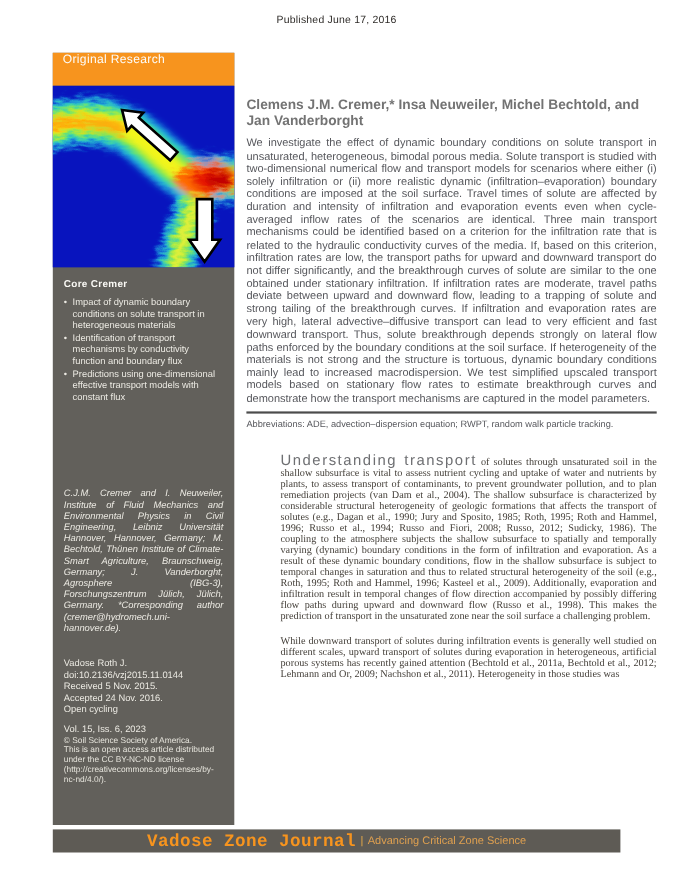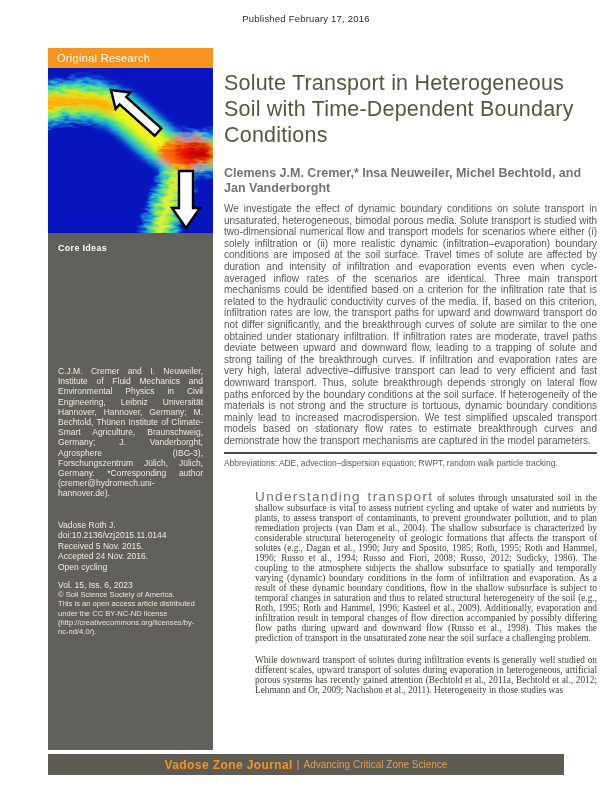--- a/index.html
+++ b/index.html
@@ -4,59 +4,59 @@
 <style>
   * { margin:0; padding:0; box-sizing:border-box; }
   html,body { width:612px; height:792px; background:#ffffff; font-family:"Liberation Sans", sans-serif; }
   .page { position:relative; width:612px; height:792px; background:#fff; overflow:hidden; }
 
   .published { position:absolute; top:13px; left:48px; width:516px; text-align:center;
                font-size:9.5px; color:#2e2b28; letter-spacing:0.2px; }
 
   
   .sidebar { position:absolute; left:48px; top:48px; width:165px; height:702px; background:#62605b; }
-  .category { height:20px; background:#f7941e; color:#fdfdfb; font-size:11px;
-              display:flex; align-items:center; padding-left:9px; letter-spacing:0.3px; }
+  .category { height:30px; background:#f7941e; color:#fdfdfb; font-size:11px;
+              display:flex; padding-left:9px; letter-spacing:0.3px; }
   .figure { width:165px; height:165px; display:block; background:#0814be; }
   .side-content { padding:10px 10px 0 10px; color:#edece6; }
   .core-heading { font-size:9px; font-weight:bold; color:#fbfaf6; margin-bottom:6px; letter-spacing:0.3px; }
   .core-list { list-style:none; }
   .core-list li { position:relative; font-size:8.5px; line-height:10.6px; padding-left:8px; margin-bottom:1px; color:#eceae3; }
   .core-list li::before { content:"•"; position:absolute; left:0; top:0; }
-  .affil { margin-top:113px; font-size:8.5px; line-height:10.2px; text-align:justify; color:#eceae3; }
+  .affil { margin-top:77px; font-size:8.5px; line-height:10.2px; text-align:justify; color:#eceae3;font-style:italic; }
   .jref { margin-top:21px; font-size:8.5px; line-height:10.6px; color:#eceae3; }
   .issue { margin-top:7px; }
   .issue .vol { font-size:8.5px; line-height:10.6px; color:#eceae3; }
   .issue .fine { font-size:7.6px; line-height:9.2px; color:#e6e4dc; }
 
   
   .main { position:absolute; left:224px; top:70px; width:373px; }
   .title { font-size:21.5px; line-height:26px; color:#56563f; font-weight:normal; letter-spacing:0.2px; }
   .authors { margin-top:18px; font-size:12.5px; line-height:15px; font-weight:bold; color:#737373; }
   .abstract { margin-top:7px; font-size:10px; line-height:11.6px; color:#56575c; text-align:justify; }
   .rule { margin-top:6px; border:none; border-top:2px solid #4c4c4c; width:100%; }
   .abbrev { margin-top:4px; font-size:8.4px; color:#56575c; }
   .bodytext { margin-top:24px; font-family:"Liberation Serif", serif; font-size:9.3px;
               line-height:10px; color:#45403a; text-align:justify;margin-left:31px; }
   .leadin { font-family:"Liberation Sans", sans-serif; font-size:13.5px; letter-spacing:1.4px; color:#6e6f72; }
   .bodytext p + p { margin-top:12px; }
 
   
   .footer-bar { position:absolute; left:48px; top:754px; width:516px; height:21px; background:#5e5b55;
                 display:flex; align-items:center; justify-content:center; }
-  .footer-name { color:#f7941e; font-weight:bold; font-size:12px; letter-spacing:0.4px; }
+  .footer-name { color:#f7941e; font-weight:bold; font-size:16px; letter-spacing:0.4px;font-family:Liberation Mono, monospace; }
   .footer-sep { color:#e8a948; font-size:10px; margin:0 4px; }
   .footer-tag { color:#dfa050; font-size:10px; }
 </style>
 </head>
 <body>
 
 <div class="page">
 
-  <div class="published">Published February 17, 2016</div>
+  <div class="published">Published June 17, 2016</div>
 
   <div class="sidebar">
     <div class="category">
       <span>Original Research</span>
     </div>
 
     <svg class="figure" viewBox="0 0 165 165" xmlns="http://www.w3.org/2000/svg">
       <defs>
         <filter id="plume" x="-40%" y="-40%" width="180%" height="180%">
           <feGaussianBlur in="SourceGraphic" stdDeviation="3.2" result="b"></feGaussianBlur>
@@ -75,22 +75,25 @@
         <path d="M -12 38 C 20 30, 45 31, 66 41" fill="none" stroke="#ff9c00" stroke-width="9"></path>
         <ellipse cx="140" cy="85" rx="30" ry="16" fill="#ff6a00"></ellipse>
         <ellipse cx="146" cy="85" rx="20" ry="11" fill="#e81600"></ellipse>
         <ellipse cx="151" cy="85" rx="12" ry="7" fill="#c00000"></ellipse>
       </g>
       <polygon points="63,22 82.2,24.5 78.2,29 113.3,60.3 106.7,67.7 71.6,36.4 67.6,40.9" fill="#ffffff" stroke="#000000" stroke-width="2.4" stroke-linejoin="miter"></polygon>
       <polygon points="138,160 124,140 131,140 131,103 145,103 145,140 152,140" fill="#ffffff" stroke="#000000" stroke-width="2.4" stroke-linejoin="miter"></polygon>
     </svg>
 
     <div class="side-content">
-      <div class="core-heading">Core Ideas</div>
+      <div class="core-heading">Core Cremer</div>
       <ul class="core-list">
+        <li>Impact of dynamic boundary conditions on solute transport in heterogeneous materials</li>
+        <li>Identification of transport mechanisms by conductivity function and boundary flux</li>
+        <li>Predictions using one-dimensional effective transport models with constant flux</li>
       </ul>
 
       <div class="affil">C.J.M. Cremer and I. Neuweiler, Institute of Fluid Mechanics and Environmental Physics in Civil Engineering, Leibniz Universität Hannover, Hannover, Germany; M. Bechtold, Thünen Institute of Climate-Smart Agriculture, Braunschweig, Germany; J. Vanderborght, Agrosphere (IBG-3), Forschungszentrum Jülich, Jülich, Germany. *Corresponding author (cremer@hydromech.uni-hannover.de).</div>
 
       <div class="jref">
         <div>Vadose Roth J.</div>
         <div>doi:10.2136/vzj2015.11.0144</div>
         <div>Received 5 Nov. 2015.</div>
         <div>Accepted 24 Nov. 2016.</div>
         <div>Open cycling</div>
@@ -98,21 +101,20 @@
 
       <div class="issue">
         <div class="vol">Vol. 15, Iss. 6, 2023</div>
         <div class="fine">© Soil Science Society of America.</div>
         <div class="fine">This is an open access article distributed under the CC BY-NC-ND license (http://creativecommons.org/licenses/by-nc-nd/4.0/).</div>
       </div>
     </div>
   </div>
 
   <div class="main">
-    <h1 class="title">Solute Transport in Heterogeneous Soil with Time-Dependent Boundary Conditions</h1>
     <div class="authors">Clemens J.M. Cremer,* Insa Neuweiler, Michel Bechtold, and Jan Vanderborght</div>
     <div class="abstract">We investigate the effect of dynamic boundary conditions on solute transport in unsaturated, heterogeneous, bimodal porous media. Solute transport is studied with two-dimensional numerical flow and transport models for scenarios where either (i) solely infiltration or (ii) more realistic dynamic (infiltration–evaporation) boundary conditions are imposed at the soil surface. Travel times of solute are affected by duration and intensity of infiltration and evaporation events even when cycle-averaged inflow rates of the scenarios are identical. Three main transport mechanisms could be identified based on a criterion for the infiltration rate that is related to the hydraulic conductivity curves of the media. If, based on this criterion, infiltration rates are low, the transport paths for upward and downward transport do not differ significantly, and the breakthrough curves of solute are similar to the one obtained under stationary infiltration. If infiltration rates are moderate, travel paths deviate between upward and downward flow, leading to a trapping of solute and strong tailing of the breakthrough curves. If infiltration and evaporation rates are very high, lateral advective–diffusive transport can lead to very efficient and fast downward transport. Thus, solute breakthrough depends strongly on lateral flow paths enforced by the boundary conditions at the soil surface. If heterogeneity of the materials is not strong and the structure is tortuous, dynamic boundary conditions mainly lead to increased macrodispersion. We test simplified upscaled transport models based on stationary flow rates to estimate breakthrough curves and demonstrate how the transport mechanisms are captured in the model parameters.</div>
     <hr class="rule">
     <div class="abbrev">Abbreviations: ADE, advection–dispersion equation; RWPT, random walk particle tracking.</div>
 
     <div class="bodytext">
       <p><span class="leadin">Understanding transport</span><span> of solutes through unsaturated soil in the shallow subsurface is vital to assess nutrient cycling and uptake of water and nutrients by plants, to assess transport of contaminants, to prevent groundwater pollution, and to plan remediation projects (van Dam et al., 2004). The shallow subsurface is characterized by considerable structural heterogeneity of geologic formations that affects the transport of solutes (e.g., Dagan et al., 1990; Jury and Sposito, 1985; Roth, 1995; Roth and Hammel, 1996; Russo et al., 1994; Russo and Fiori, 2008; Russo, 2012; Sudicky, 1986). The coupling to the atmosphere subjects the shallow subsurface to spatially and temporally varying (dynamic) boundary conditions in the form of infiltration and evaporation. As a result of these dynamic boundary conditions, flow in the shallow subsurface is subject to temporal changes in saturation and thus to related structural heterogeneity of the soil (e.g., Roth, 1995; Roth and Hammel, 1996; Kasteel et al., 2009). Additionally, evaporation and infiltration result in temporal changes of flow direction accompanied by possibly differing flow paths during upward and downward flow (Russo et al., 1998). This makes the prediction of transport in the unsaturated zone near the soil surface a challenging problem.</span></p>
       <p>While downward transport of solutes during infiltration events is generally well studied on different scales, upward transport of solutes during evaporation in heterogeneous, artificial porous systems has recently gained attention (Bechtold et al., 2011a, Bechtold et al., 2012; Lehmann and Or, 2009; Nachshon et al., 2011). Heterogeneity in those studies was</p>
     </div>
   </div>

